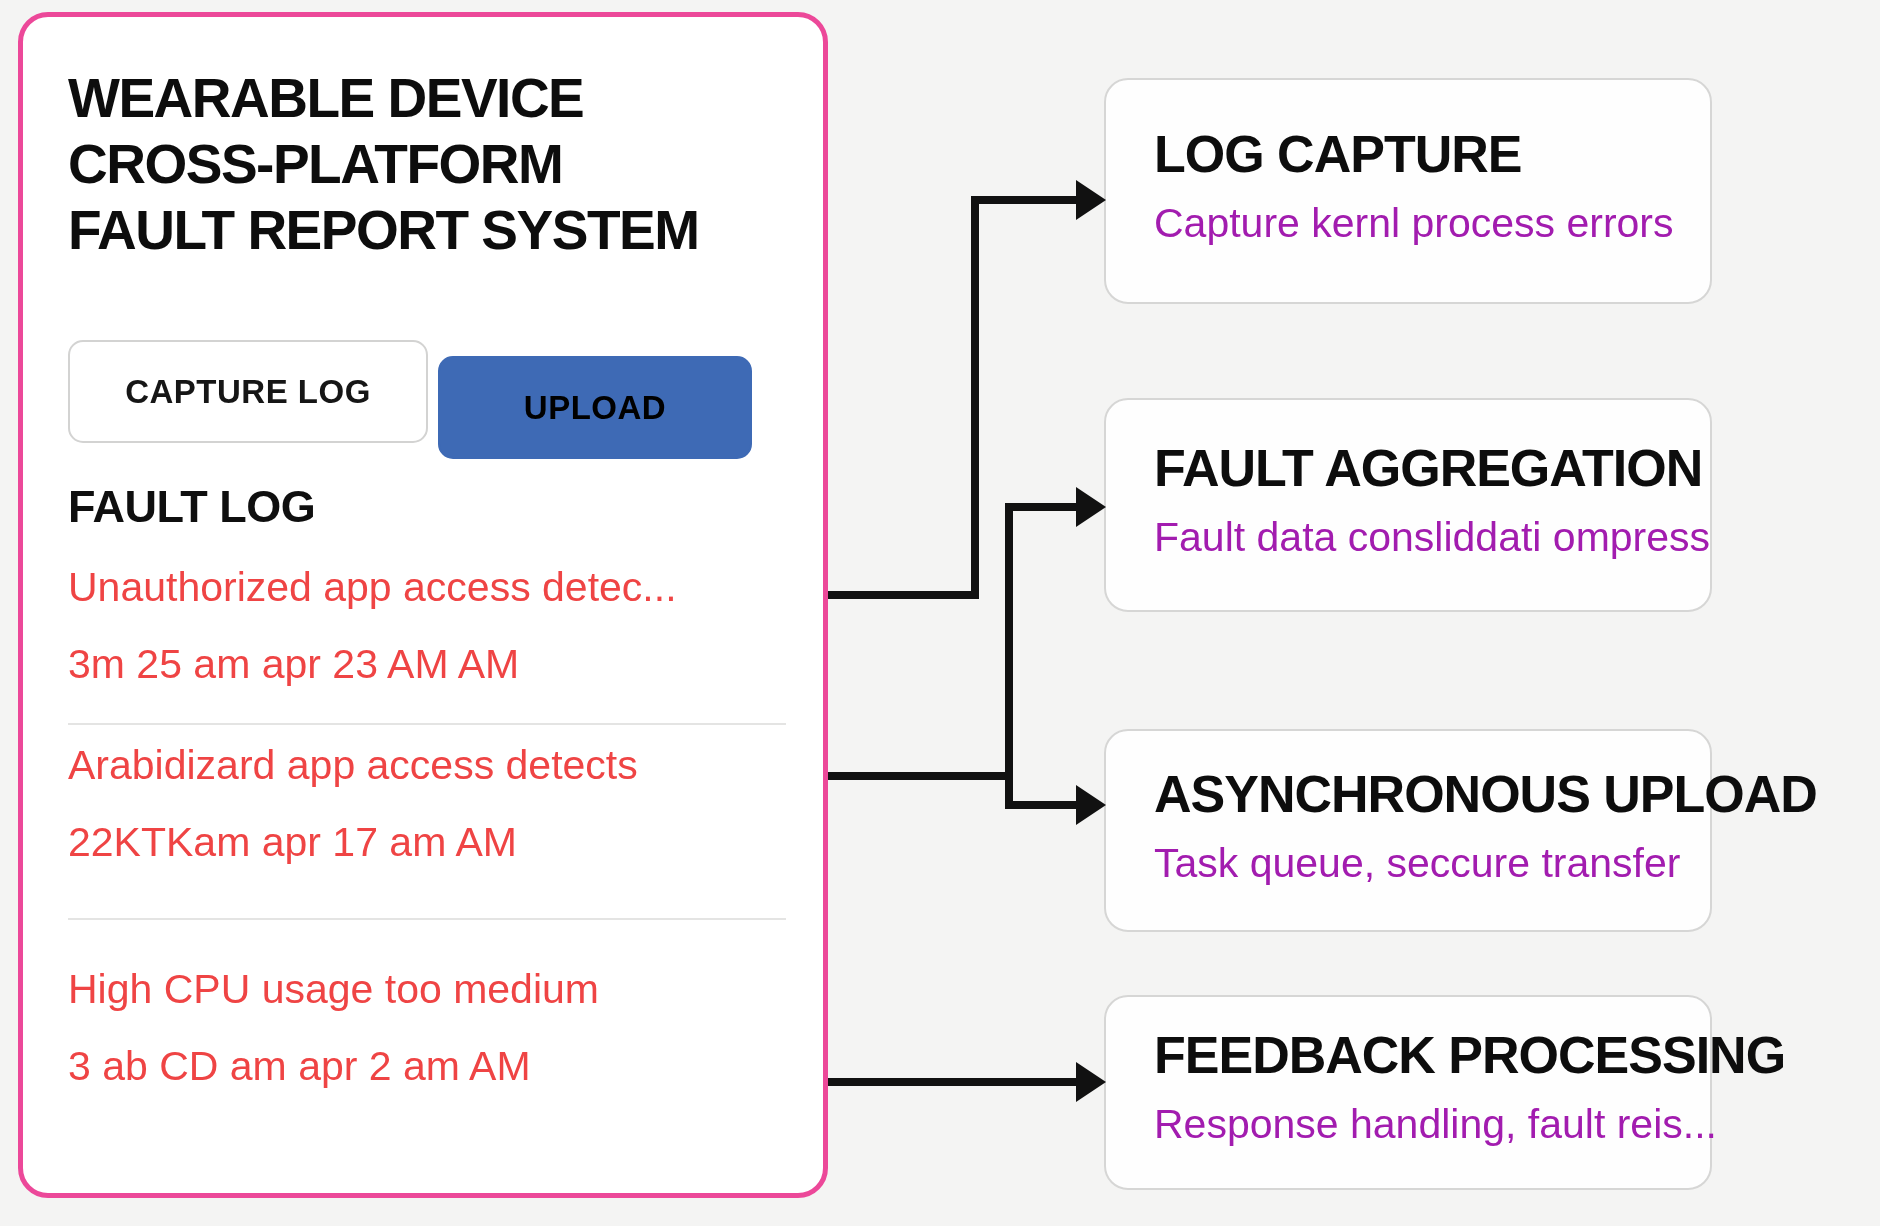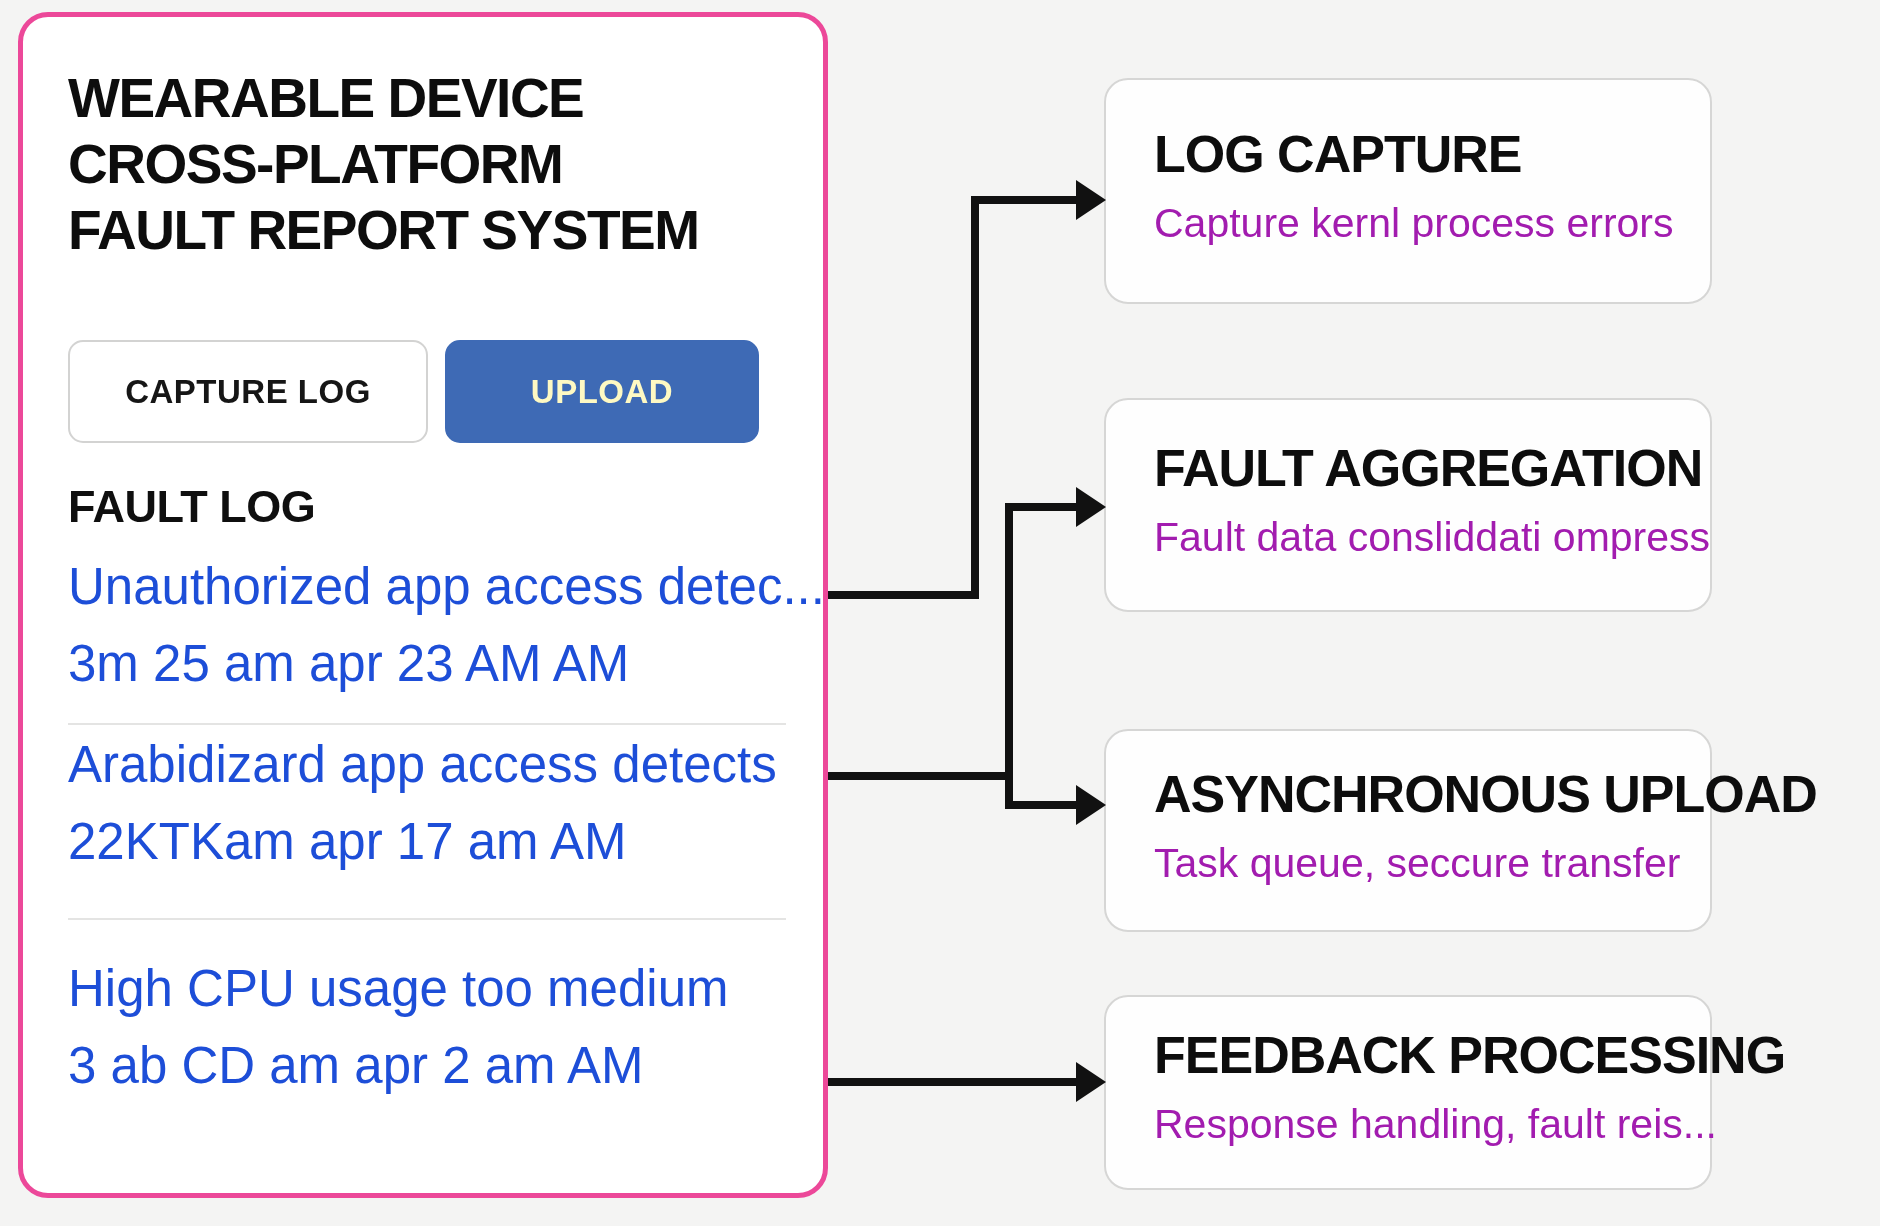--- a/index.html
+++ b/index.html
@@ -13,35 +13,35 @@
   .panel{
     position:absolute;left:18px;top:12px;width:810px;height:1186px;
     background:#ffffff;border:5px solid #ec4899;border-radius:30px;
     box-sizing:border-box;
   }
   .panel-title{
     position:absolute;left:45px;top:48px;
     font-size:55px;font-weight:bold;letter-spacing:-1.5px;line-height:66px;
     color:#0d0d0d;white-space:nowrap;
   }
-  .btn-row{position:absolute;left:45px;top:323px;height:103px;display:flex;gap:17px;}
+  .btn-row{position:absolute;left:45px;top:323px;height:103px;display:flex;gap:10px;}
   .btn{
     height:103px;display:flex;align-items:center;justify-content:center;
     border-radius:15px;font-size:33px;font-weight:bold;letter-spacing:.5px;
     box-sizing:border-box;cursor:pointer;
   }
   .btn-outline{width:360px;background:#ffffff;border:2px solid #d3d3d2;color:#161616;}
-  .btn-primary{width:314px;background:#3e6ab5;border:2px solid #3e6ab5;color:#fef9c3;}
+  .btn-primary{width:314px;background:#3e6ab5;border:2px solid #3e6ab5;color:#000000;margin-top:16px;}
   .fault-log-heading{
     position:absolute;left:45px;top:464px;
     font-size:45px;font-weight:bold;letter-spacing:-0.5px;color:#0f0f0f;
   }
   .entry{position:absolute;left:45px;width:720px;}
   .entry .msg,.entry .ts{
-    font-size:51px;font-weight:400;color:#1d4ed8;line-height:48px;white-space:nowrap;
+    font-size:41px;font-weight:400;color:#ef4444;line-height:48px;white-space:nowrap;
   }
   .entry .ts{margin-top:29px;}
   .divider{
     position:absolute;left:45px;width:718px;height:2px;background:#e4e4e3;
   }
   
   .node{
     position:absolute;left:1104px;width:608px;
     background:#fefefe;border:2px solid #d6d6d5;border-radius:24px;
     box-sizing:border-box;padding-left:48px;

